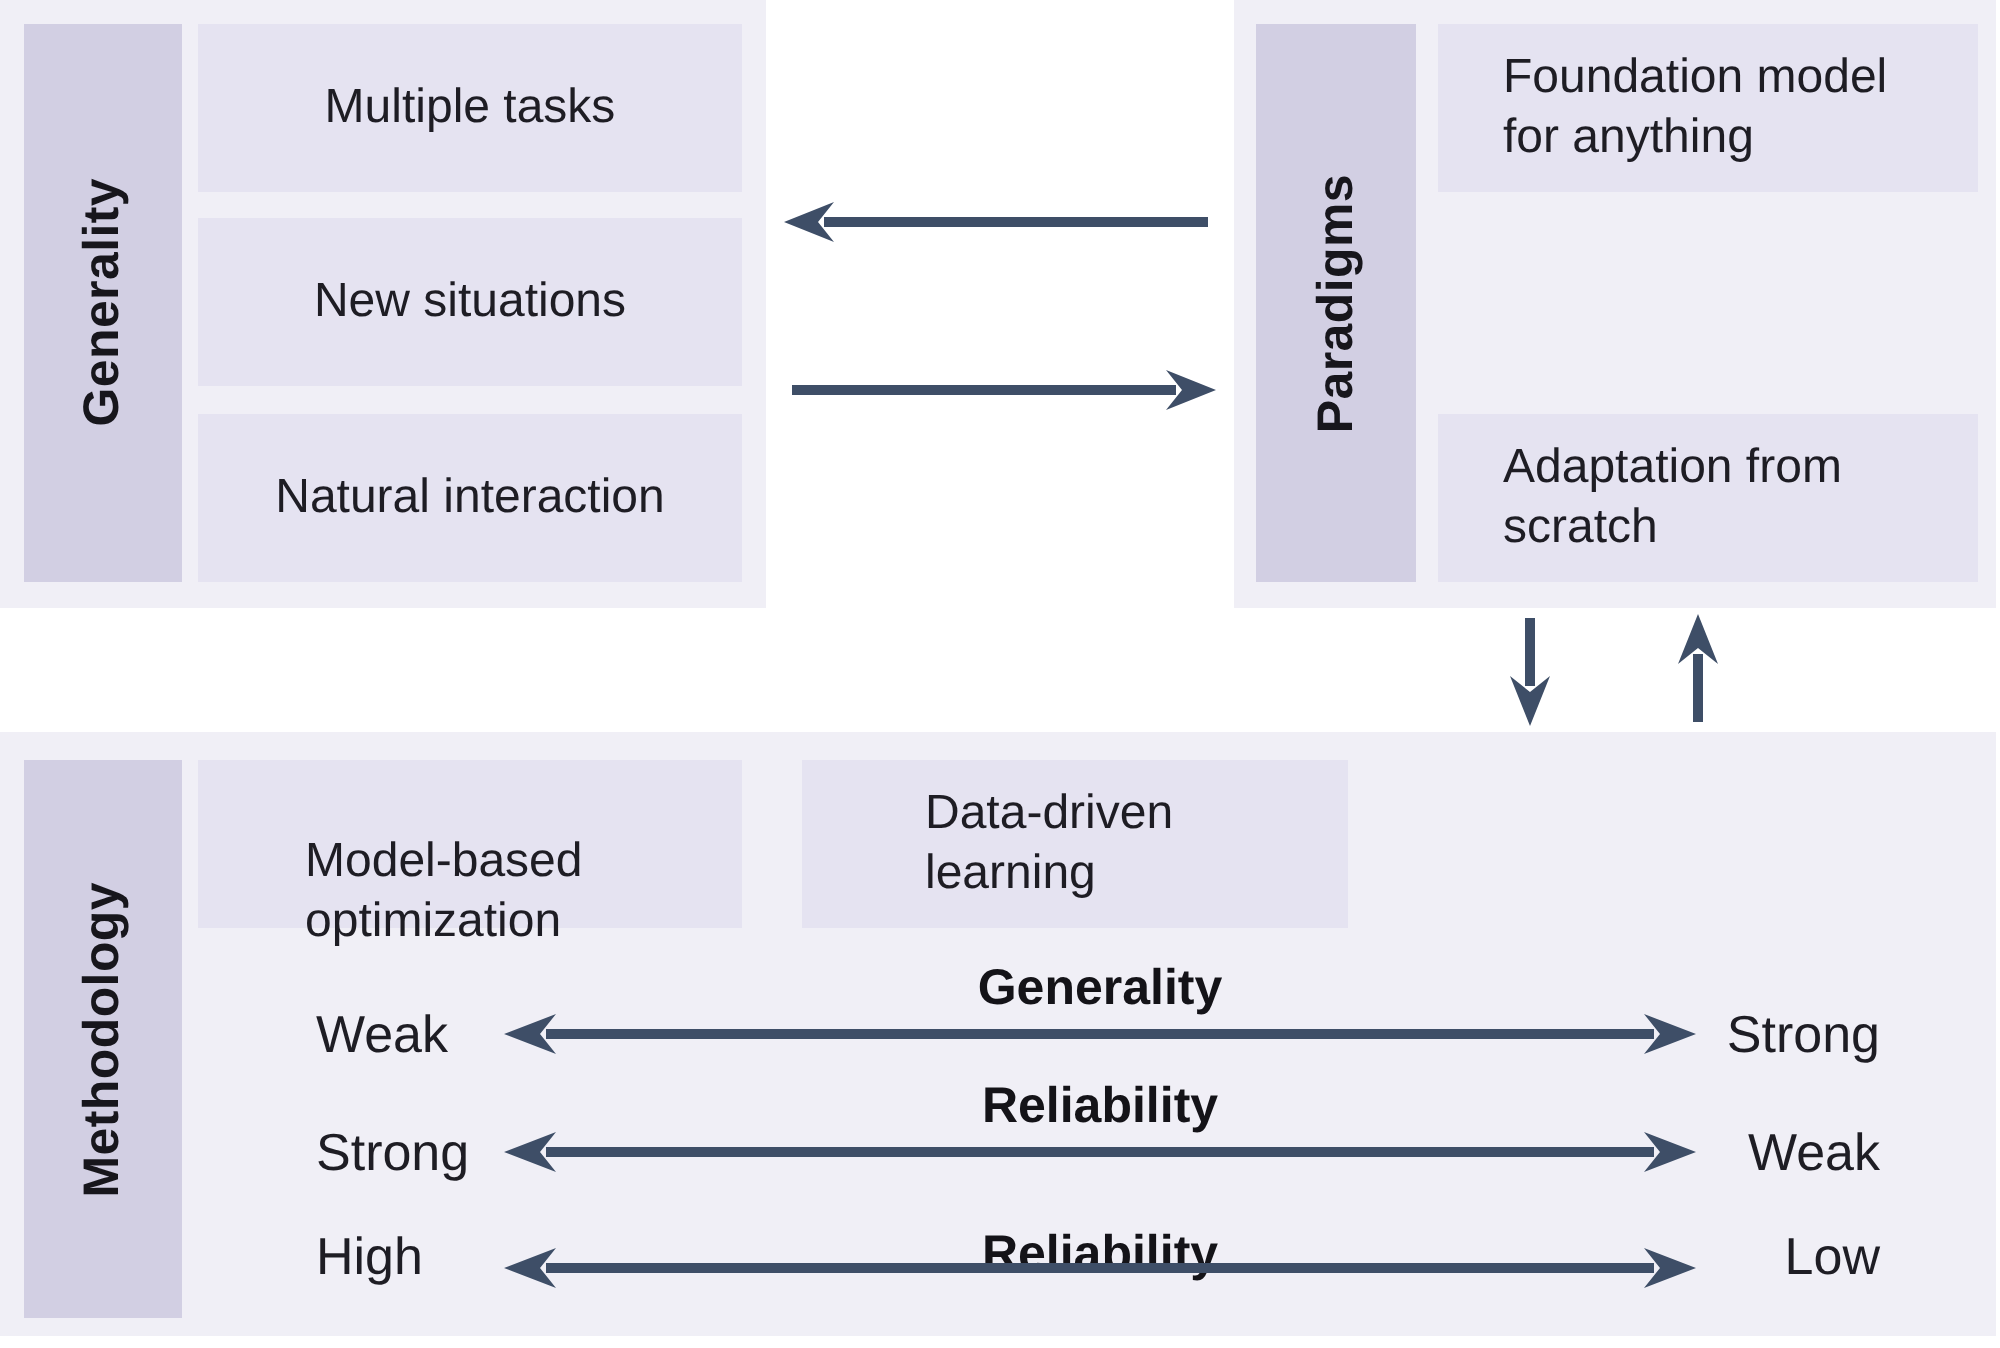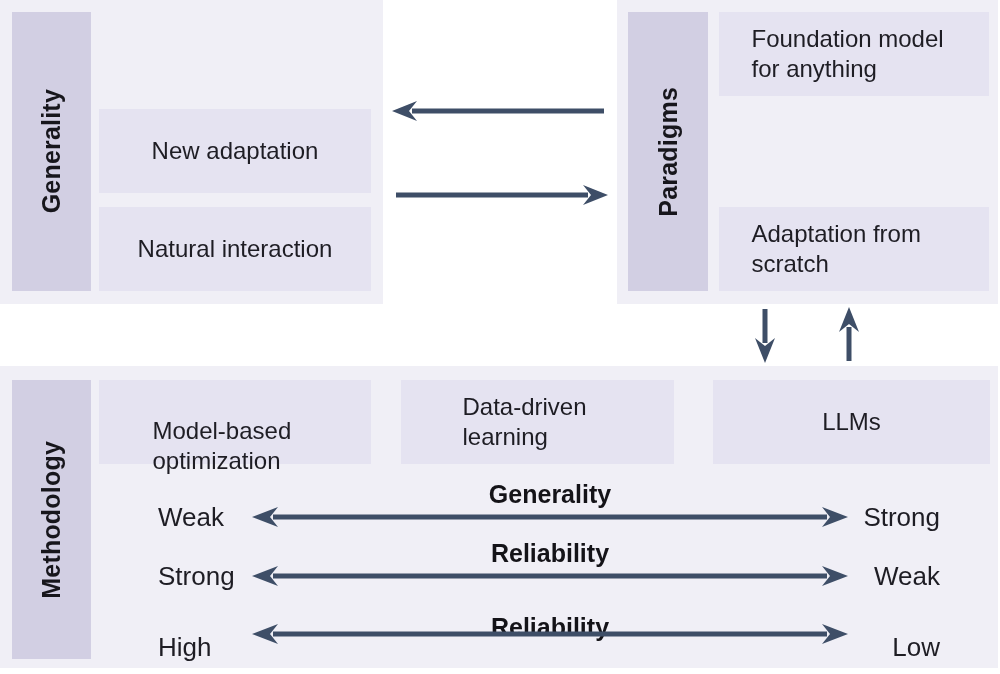--- a/index.html
+++ b/index.html
@@ -73,35 +73,38 @@
   .scale-dim{
     position:absolute;left:250px;width:600px;
     text-align:center;font-weight:700;font-size:25px;line-height:30px;color:#141318;
   }
   .scale-end{
     position:absolute;font-size:26px;line-height:30px;color:var(--text);
   }
   .scale-left{left:158px;width:120px;text-align:left;}
   .scale-right{left:830px;width:110px;text-align:right;}
   .dim-1{top:113px;} .dim-2{top:172px;} .dim-3{top:246px;}
-  .end-1{top:136px;} .end-2{top:195px;} .end-3{top:266px;}
+  .end-1{top:136px;} .end-2{top:195px;} .end-3{top:247px;}
   .sarr-1{top:138px;} .sarr-2{top:197px;} .sarr-3{top:255px;}
   .scale-arrow{left:250px;}
 </style>
 </head>
 <body>
 
 <div id="figure">
 
   <div class="panel" id="panel-generality">
     <div class="sidebar">
       <span class="vlabel">Generality</span>
     </div>
+    <div class="fbox row-1">
+      <span class="wrap">Multiple tasks</span>
+    </div>
     <div class="fbox row-2">
-      <span class="wrap">New adaptation</span>
+      <span class="wrap">New situations</span>
     </div>
     <div class="fbox row-3">
       <span class="wrap">Natural interaction</span>
     </div>
   </div>
 
   <div class="panel" id="panel-paradigms">
     <div class="sidebar">
       <span class="vlabel">Paradigms</span>
     </div>
@@ -134,23 +137,20 @@
   <div class="panel" id="panel-methodology">
     <div class="sidebar">
       <span class="vlabel">Methodology</span>
     </div>
     <div class="fbox" id="box-model-based">
       <span class="wrap w165">Model-based optimization</span>
     </div>
     <div class="fbox" id="box-data-driven">
       <span class="wrap w150">Data-driven learning</span>
     </div>
-    <div class="fbox" id="box-llms">
-      <span class="wrap">LLMs</span>
-    </div>
 
     <div class="scale-dim dim-1">Generality</div>
     <div class="scale-end scale-left end-1">Weak</div>
     <div class="scale-end scale-right end-1">Strong</div>
     <svg class="arrow scale-arrow sarr-1" width="600" height="26">
       <line x1="23" y1="13" x2="577" y2="13"></line>
       <polygon points="2,13 28,3 20,13 28,23"></polygon>
       <polygon points="598,13 572,3 580,13 572,23"></polygon>
     </svg>
 

